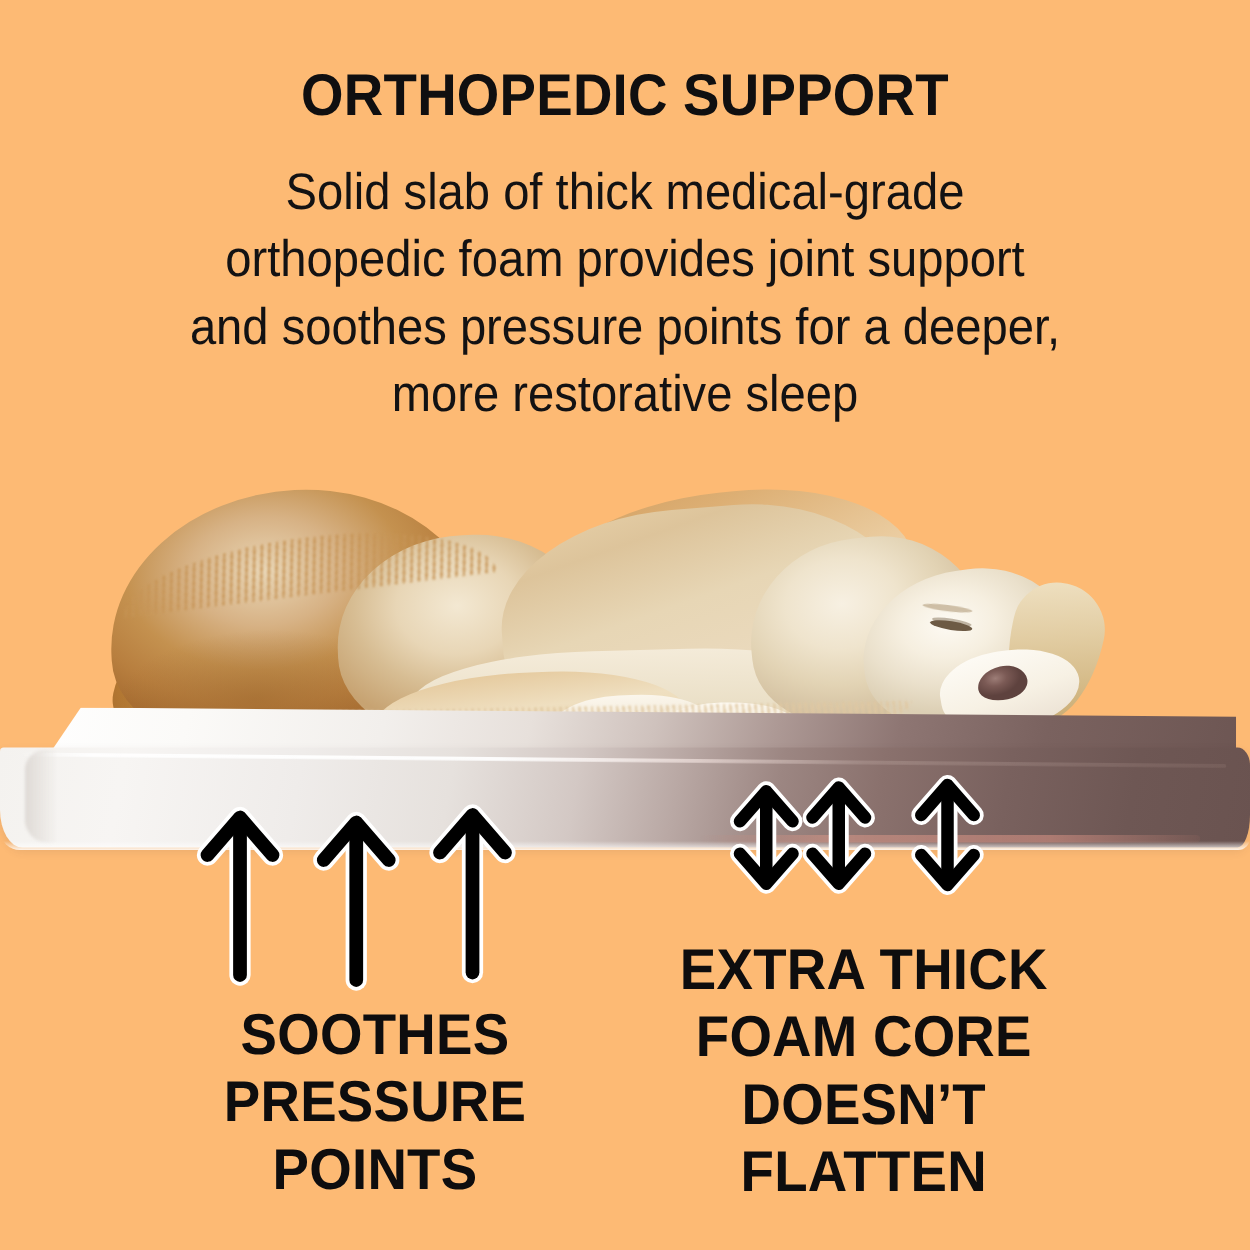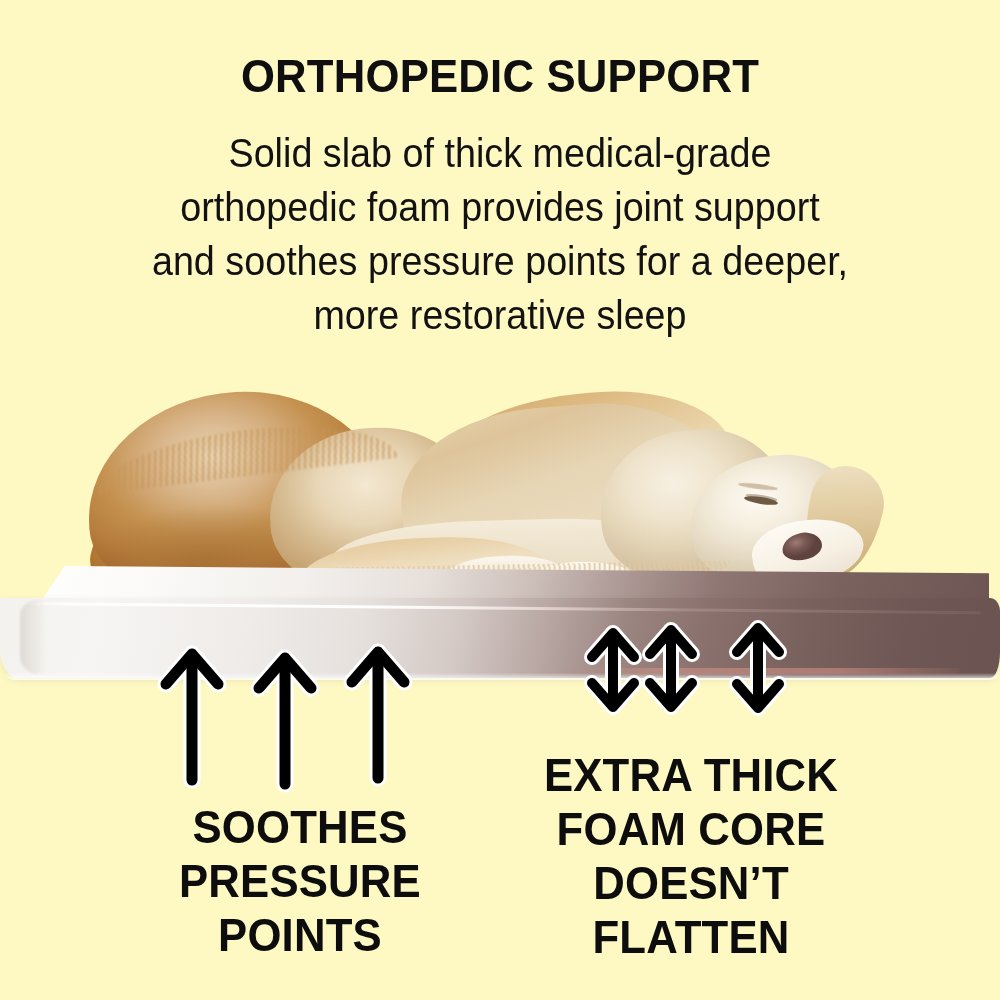--- a/index.html
+++ b/index.html
@@ -9,21 +9,21 @@
     background: #ffffff;
   }
   body {
     font-family: "Liberation Sans", sans-serif;
     -webkit-font-smoothing: antialiased;
   }
   #canvas {
     position: relative;
     width: 1000px;
     height: 1000px;
-    background: #fef9c3;
+    background: #fdba74;
     overflow: hidden;
   }
 
   
   .headline {
     position: absolute;
     left: 0;
     top: 52px;
     width: 1000px;
     text-align: center;

